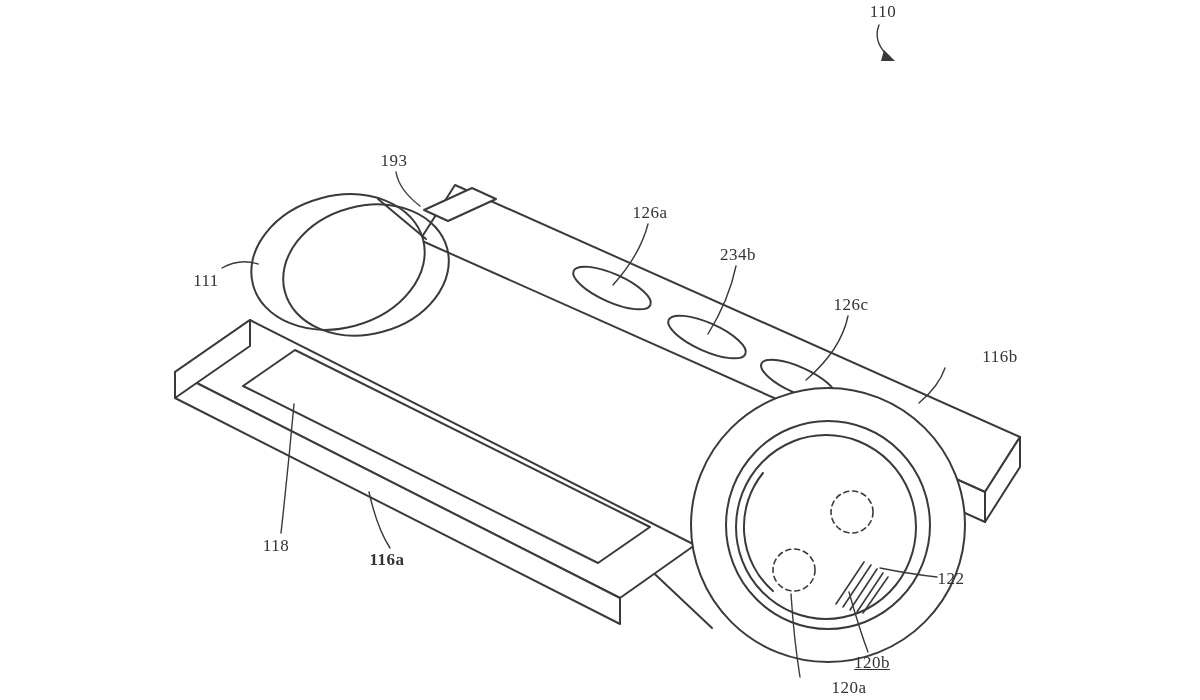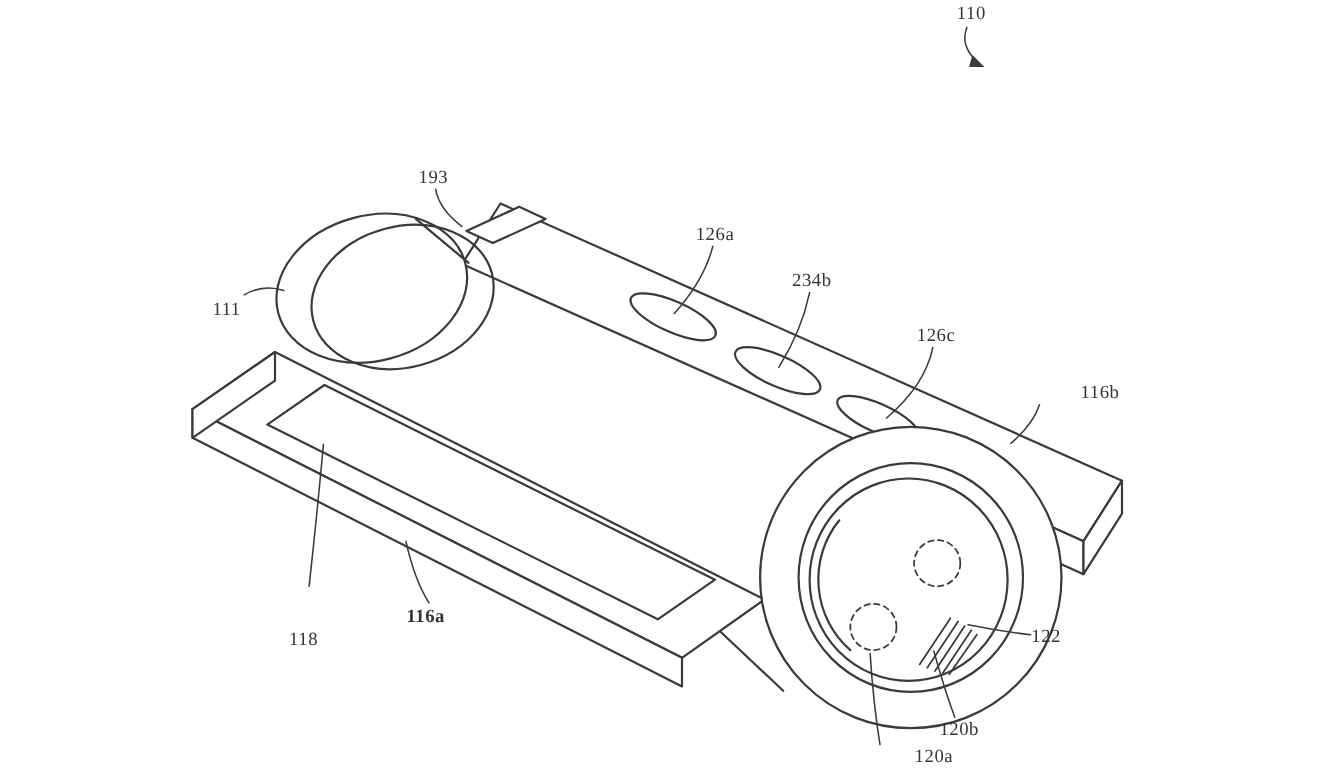--- a/index.html
+++ b/index.html
@@ -100,19 +100,19 @@
     </g>
   </svg>
 
   <div class="ref-label" style="left:883px; top:12px;">110</div>
   <div class="ref-label" style="left:394px; top:161px;">193</div>
   <div class="ref-label" style="left:206px; top:281px;">111</div>
   <div class="ref-label" style="left:650px; top:213px;">126a</div>
   <div class="ref-label" style="left:738px; top:255px;">234b</div>
   <div class="ref-label" style="left:851px; top:305px;font-family:Liberation Serif, serif;">126c</div>
   <div class="ref-label" style="left:1000px; top:357px;">116b</div>
-  <div class="ref-label" style="left:276px; top:546px;margin-top:35px;">118</div>
+  <div class="ref-label" style="left:276px; top:546px;">118</div>
   <div class="ref-label" style="left:387px; top:560px;font-weight:bold;">116a</div>
   <div class="ref-label" style="left:951px; top:579px;text-align:right;">122</div>
   <div class="ref-label" style="left:801px; top:688px;margin-left:48px;">120a</div>
-  <div class="ref-label" style="left:872px; top:663px;">120b</div>
+  <div class="ref-label" style="left:872px; top:663px;text-decoration:underline;">120b</div>
 
 </div>
 
 </body></html>

